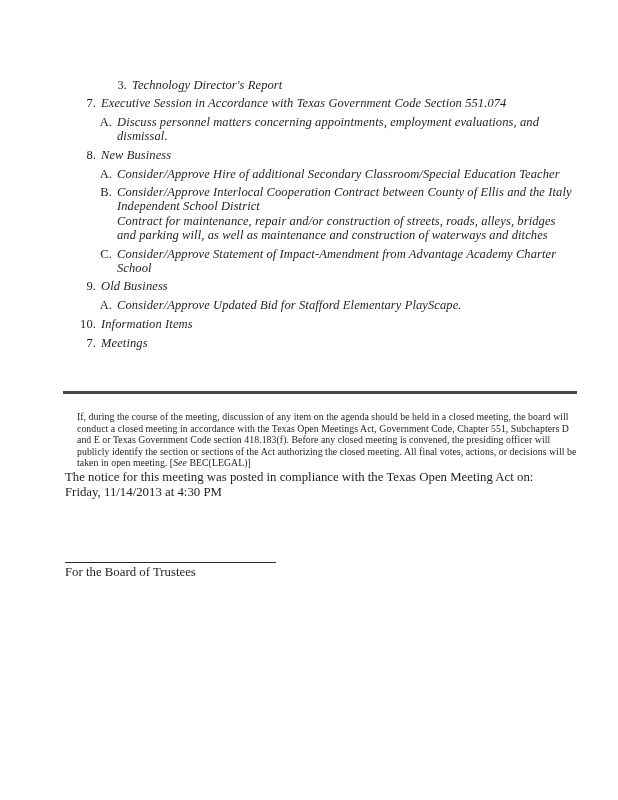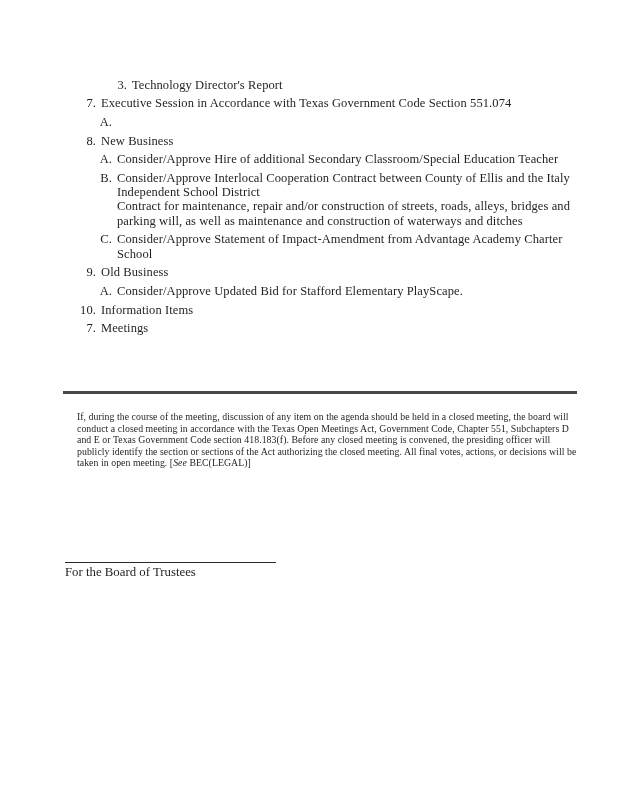--- a/index.html
+++ b/index.html
@@ -36,20 +36,21 @@
     display: flex;
     margin-top: 4.5px;
   }
   .row .num {
     flex: 0 0 auto;
     text-align: right;
     white-space: nowrap;
   }
   .row .txt {
     padding-left: 5px;
+    font-style: italic;
   }
   .lvl1 .num { width: 96px; }
   .lvl1 .txt { max-width: 462px; text-align: right; }
   .lvl2 .num { width: 112px; }
   .lvl2 .txt { max-width: 458px; }
   .lvl3 .num { width: 127px; }
   .lvl3 .txt { max-width: 440px; }
 
   
   .rule {
@@ -109,20 +110,21 @@
       <div class="row lvl3">
         <span class="num">3.</span>
         <span class="txt"><span>Technology Director's Report</span></span>
       </div>
       <div class="row lvl1">
         <span class="num">7.</span>
         <span class="txt"><span>Executive Session in Accordance with Texas Government Code Section 551.074</span></span>
       </div>
       <div class="row lvl2">
         <span class="num">A.</span>
+        <span class="txt"><span>Discuss personnel matters concerning appointments, employment evaluations, and dismissal.</span></span>
       </div>
       <div class="row lvl1">
         <span class="num">8.</span>
         <span class="txt"><span>New Business</span></span>
       </div>
       <div class="row lvl2">
         <span class="num">A.</span>
         <span class="txt"><span>Consider/Approve Hire of additional Secondary Classroom/Special Education Teacher</span></span>
       </div>
       <div class="row lvl2">
@@ -148,19 +150,23 @@
       <div class="row lvl1">
         <span class="num">7.</span>
         <span class="txt"><span>Meetings</span></span>
       </div>
     </div>
 
   <div class="rule"></div>
 
   <p class="fineprint"><span>If, during the course of the meeting, discussion of any item on the agenda should be held in a closed meeting, the board will conduct a closed meeting in accordance with the Texas Open Meetings Act, Government Code, Chapter 551, Subchapters D and E or Texas Government Code section 418.183(f).  Before any closed meeting is convened, the presiding officer will publicly identify the section or sections of the Act authorizing the closed meeting. All final votes, actions, or decisions will be taken in open meeting. [</span><i>See</i><span> BEC(LEGAL)]</span></p>
 
+  <div class="posting">
+    <div>The notice for this meeting was posted in compliance with the Texas Open Meeting Act on:</div>
+    <div>Friday, 11/14/2013 at 4:30 PM</div>
+  </div>
 
   <div class="signature">
     <div class="sig-line"></div>
     <div>For the Board of Trustees</div>
   </div>
 
 </div>
 
 </body></html>

